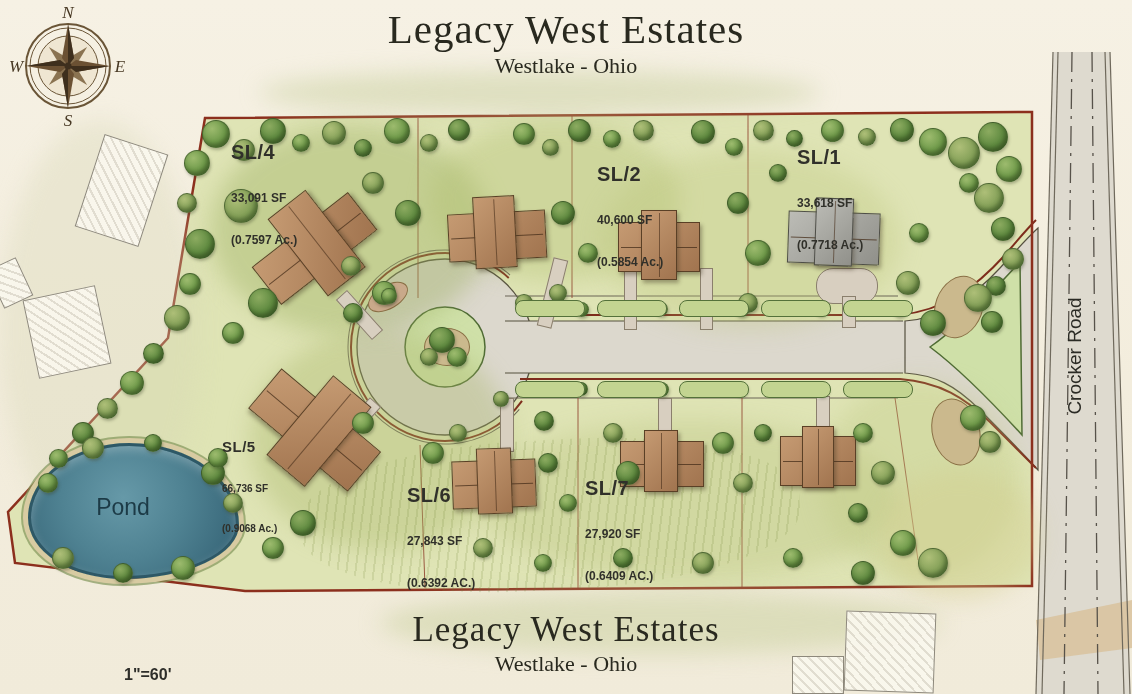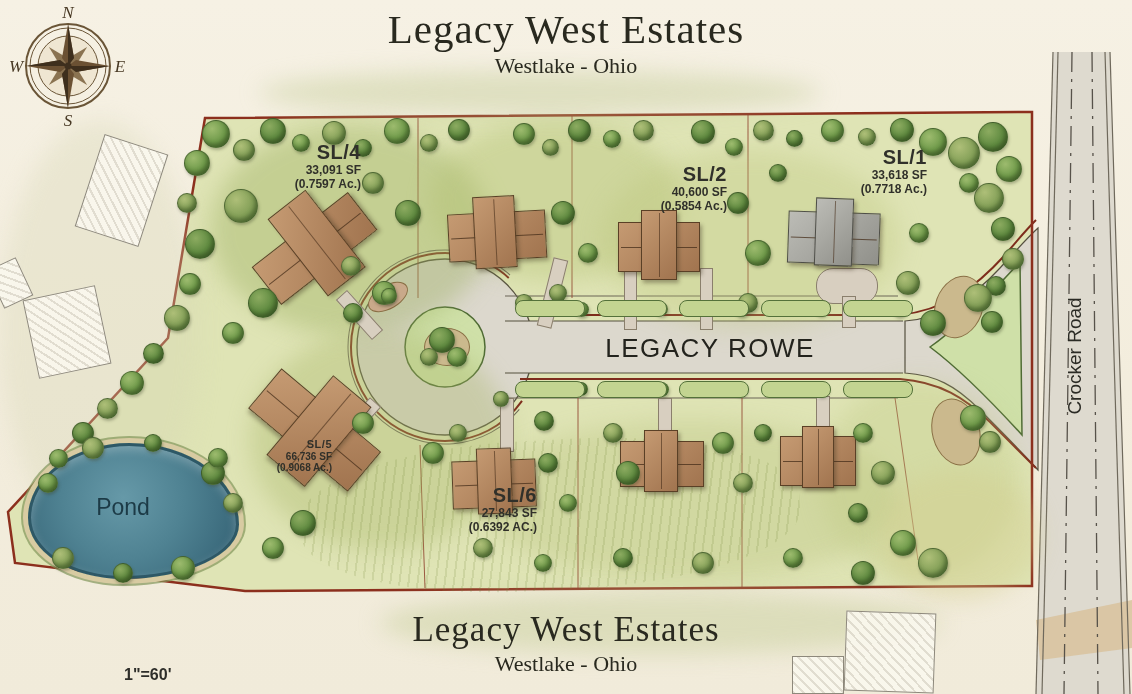--- a/index.html
+++ b/index.html
@@ -10,25 +10,25 @@
   .wash{position:absolute;border-radius:50%;filter:blur(11px);pointer-events:none;}
   .hatch{position:absolute;pointer-events:none;border-radius:45%;
     background:repeating-linear-gradient(100deg,rgba(110,130,50,.16) 0 2px,transparent 2px 9px);
     transform:rotate(-3deg);}
   
   .title-wrap{position:absolute;left:0;right:0;text-align:center;color:#29291f;}
   .title-main{font-family:"Liberation Serif",serif;font-size:41px;letter-spacing:1px;line-height:1.05;}
   .title-sub{font-family:"Liberation Serif",serif;font-size:22px;margin-top:2px;}
   #footer-wrap .title-main{font-size:35px;}
   
-  .lot-label{position:absolute;width:130px;text-align:right;color:#30302a;line-height:1.15;}
+  .lot-label{position:absolute;width:130px;text-align:left;color:#30302a;line-height:1.15;}
   .lot-id{font-size:20px;font-weight:bold;letter-spacing:.5px;}
-  .lot-sf,.lot-ac{font-size:12px;font-weight:bold;}
+  .lot-sf,.lot-ac{font-size:12px;font-weight:bold;margin-top:28px;}
   .lot-label.small{width:110px;}
-  .lot-label.small .lot-id{font-size:11px;}
+  .lot-label.small .lot-id{font-size:15px;}
   .lot-label.small .lot-sf,.lot-label.small .lot-ac{font-size:10px;}
   
   .street-label{position:absolute;left:590px;top:333px;width:240px;text-align:center;
     font-size:26px;letter-spacing:1.5px;color:#23231d;font-weight:500;}
   .side-road-label{position:absolute;left:1000px;top:345px;width:150px;text-align:center;
     font-size:19px;color:#2b2b25;transform:rotate(-90deg);}
   .pond-label{position:absolute;left:63px;top:494px;width:120px;text-align:center;
     font-size:23px;color:#1c3a46;}
   .scale-label{position:absolute;left:124px;top:666px;font-size:16px;font-weight:bold;color:#2e2e2a;z-index:40;}
   .watermark{position:absolute;left:6px;top:658px;font-size:27px;letter-spacing:1px;
@@ -366,21 +366,20 @@
 
   <div class="title-wrap" style="top:8px" id="header-wrap">
     <div class="title-main">Legacy West Estates</div>
     <div class="title-sub">Westlake - Ohio</div>
   </div>
   <div class="title-wrap" style="top:612px" id="footer-wrap">
     <div class="title-main">Legacy West Estates</div>
     <div class="title-sub">Westlake - Ohio</div>
   </div>
 
-  <div class="street-label">LEGACY ROWE</div>
   <div class="side-road-label">Crocker Road</div>
   <div class="pond-label">Pond</div>
   <div class="scale-label">1"=60'</div>
 
   <div class="lot-label" style="left:797px;top:146px">
     <div class="lot-id">SL/1</div>
     <div class="lot-sf">33,618 SF</div>
     <div class="lot-ac">(0.7718 Ac.)</div>
   </div>
   <div class="lot-label" style="left:597px;top:163px">
@@ -396,14 +395,19 @@
   <div class="lot-label small" style="left:222px;top:438px">
     <div class="lot-id">SL/5</div>
     <div class="lot-sf">66,736 SF</div>
     <div class="lot-ac">(0.9068 Ac.)</div>
   </div>
   <div class="lot-label" style="left:407px;top:484px">
     <div class="lot-id">SL/6</div>
     <div class="lot-sf">27,843 SF</div>
     <div class="lot-ac">(0.6392 AC.)</div>
   </div>
+  <div class="lot-label" style="left:585px;top:477px">
+    <div class="lot-id">SL/7</div>
+    <div class="lot-sf">27,920 SF</div>
+    <div class="lot-ac">(0.6409 AC.)</div>
+  </div>
 
 </div>
 
 </body></html>

